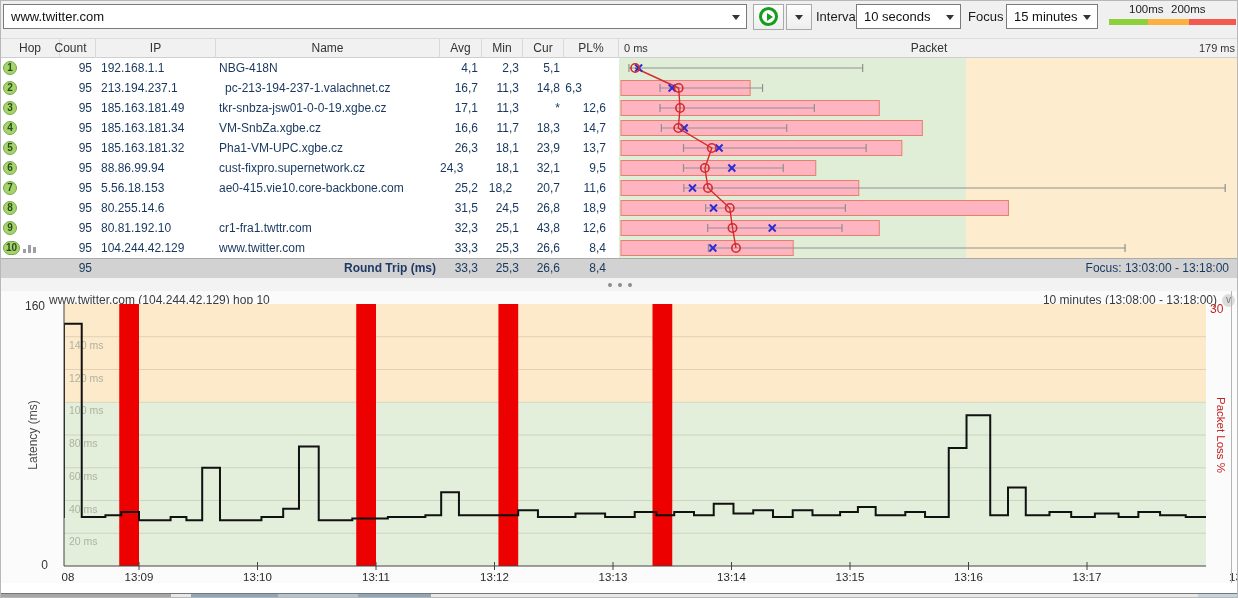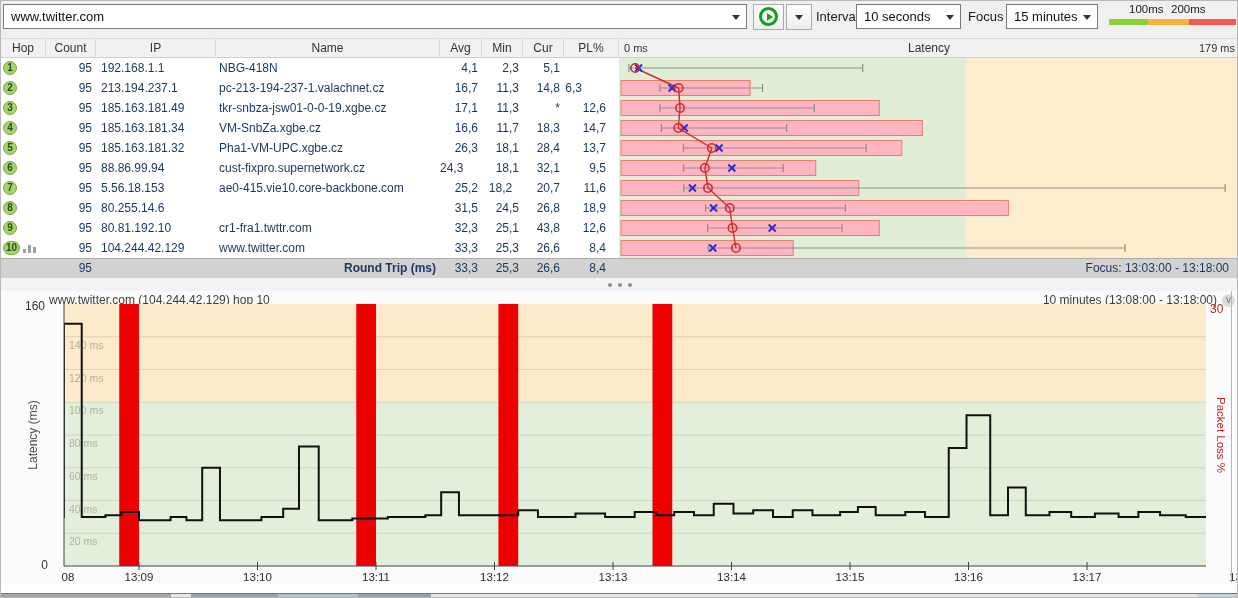--- a/index.html
+++ b/index.html
@@ -116,24 +116,24 @@
           <i style="background: rgb(142, 207, 60); width: 39px;"></i>
           <i style="background: rgb(251, 176, 64); width: 41px;"></i>
           <i style="background: rgb(242, 89, 79); width: 47px;"></i>
         </div>
     </div>
   </div>
 
   <div class="thead" id="thead">
     <div class="lat-head">
       <span class="lh-left">0 ms</span>
-      <span class="lh-center">Latency</span>
+      <span class="lh-center">Packet</span>
       <span class="lh-right">179 ms</span>
     </div>
-  <div class="hcell" style="left: 0px; width: 45px;">Hop</div>
+  <div class="hcell" style="left: 0px; width: 59px;">Hop</div>
       <div class="hcell" style="left: 45px; width: 50px;">Count</div>
       <div class="hcell" style="left: 95px; width: 120px;">IP</div>
       <div class="hcell" style="left: 215px; width: 224px;">Name</div>
       <div class="hcell" style="left: 439px; width: 42px;">Avg</div>
       <div class="hcell" style="left: 481px; width: 41px;">Min</div>
       <div class="hcell" style="left: 522px; width: 41px;">Cur</div>
       <div class="hcell" style="left: 563px; width: 55px;">PL%</div>
     </div>
 
   <div class="rows" id="rows">
@@ -150,21 +150,21 @@
         <span class="c num" style="left: 481px; width: 37px; text-align: right;">2,3</span>
         <span class="c num" style="left: 522px; width: 37px; text-align: right;">5,1</span>
         <span class="c num" style="left: 563px; width: 42px; text-align: right;"></span>
       </div>
       <div class="row" style="top: 20px;">
         <span class="c hop" style="left: 0px; width: 45px;">
           <span class="badge">2</span>
         </span>
         <span class="c count" style="left: 45px; width: 46px; text-align: right;">95</span>
         <span class="c ip" style="left: 100px; width: 115px;">213.194.237.1</span>
-        <span class="c name" style="left: 218px; width: 221px;">pc-213-194-237-1.valachnet.cz</span>
+        <span class="c name" style="left: 224px; width: 221px;">pc-213-194-237-1.valachnet.cz</span>
         <span class="c num" style="left: 439px; width: 38px; text-align: right;">16,7</span>
         <span class="c num" style="left: 481px; width: 37px; text-align: right;">11,3</span>
         <span class="c num" style="left: 522px; width: 37px; text-align: right;">14,8</span>
         <span class="c num" style="left: 539px; width: 42px; text-align: right;">6,3</span>
       </div>
       <div class="row" style="top: 40px;">
         <span class="c hop" style="left: 0px; width: 45px;">
           <span class="badge">3</span>
         </span>
         <span class="c count" style="left: 45px; width: 46px; text-align: right;">95</span>
@@ -189,21 +189,21 @@
       </div>
       <div class="row" style="top: 80px;">
         <span class="c hop" style="left: 0px; width: 45px;">
           <span class="badge">5</span>
         </span>
         <span class="c count" style="left: 45px; width: 46px; text-align: right;">95</span>
         <span class="c ip" style="left: 100px; width: 115px;">185.163.181.32</span>
         <span class="c name" style="left: 218px; width: 221px;">Pha1-VM-UPC.xgbe.cz</span>
         <span class="c num" style="left: 439px; width: 38px; text-align: right;">26,3</span>
         <span class="c num" style="left: 481px; width: 37px; text-align: right;">18,1</span>
-        <span class="c num" style="left: 522px; width: 37px; text-align: right;">28,4</span>
+        <span class="c num" style="left: 522px; width: 37px; text-align: right;">23,9</span>
         <span class="c num" style="left: 563px; width: 42px; text-align: right;">13,7</span>
       </div>
       <div class="row" style="top: 100px;">
         <span class="c hop" style="left: 0px; width: 45px;">
           <span class="badge">6</span>
         </span>
         <span class="c count" style="left: 45px; width: 46px; text-align: right;">95</span>
         <span class="c ip" style="left: 100px; width: 115px;">88.86.99.94</span>
         <span class="c name" style="left: 218px; width: 221px;">cust-fixpro.supernetwork.cz</span>
         <span class="c num" style="left: 439px; width: 38px; ">24,3</span>

